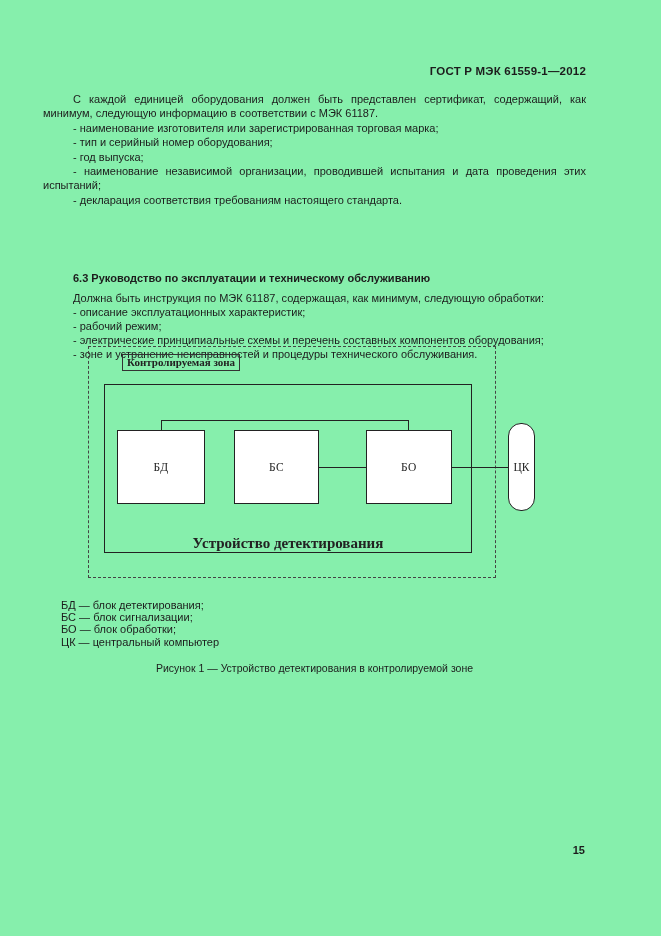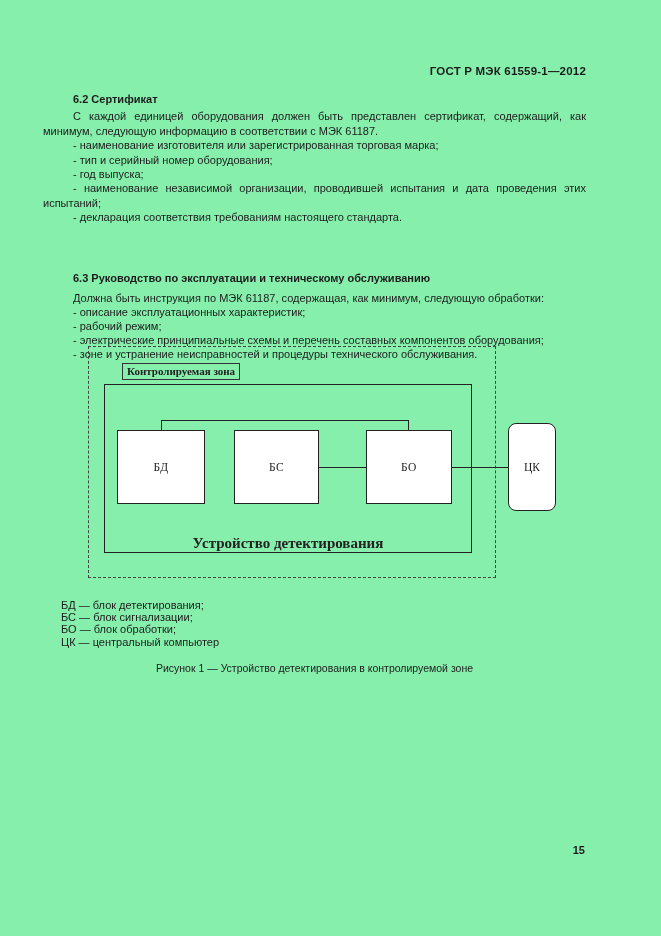--- a/index.html
+++ b/index.html
@@ -52,21 +52,20 @@
   }
   .zone-label {
     position: absolute;
     left: 33px;
     top: 7px;
     border: 1px solid #333;
     padding: 1px 4px 2px 4px;
     font-size: 11px;
     font-weight: bold;
     white-space: nowrap;
-    margin-top: 9px;
   }
   .device-rect {
     position: absolute;
     left: 15px;
     top: 37px;
     width: 368px;
     height: 169px;
     border: 1px solid #222;
   }
   .block {
@@ -81,24 +80,24 @@
     font-size: 11.5px;
     letter-spacing: 0.5px;
   }
   .block-bd { left: 28px;  width: 88px; }
   .block-bs { left: 145px; width: 85px; }
   .block-bo { left: 277px; width: 86px; }
   .block-ck {
     position: absolute;
     left: 419px;
     top: 76px;
-    width: 48px;
+    width: 27px;
     height: 88px;
     border: 1px solid #222;
-    border-radius: 8px;
+    border-radius: 13px;
     background: #fff;
     display: flex;
     align-items: center;
     justify-content: center;
     font-size: 11.5px;
   }
   .hline, .vline { position: absolute; background: #222; }
   .hline { height: 1px; }
   .vline { width: 1px; }
   .line-bus      { left: 72px;  top: 73px;  width: 248px; }
@@ -140,21 +139,20 @@
   }
 </style>
 </head>
 <body>
 
 <div class="page">
 
   <div class="runhead">ГОСТ Р МЭК 61559-1—2012</div>
 
   <div class="textblock tb-62">
-    <div class="sec-heading">6.2 Сертификат</div>
     <div class="para">С каждой единицей оборудования должен быть представлен сертификат, содержащий, как минимум, следующую информацию в соответствии с МЭК 61187.</div>
     <div class="list-line">- наименование изготовителя или зарегистрированная торговая марка;</div>
     <div class="list-line">- тип и серийный номер оборудования;</div>
     <div class="list-line">- год выпуска;</div>
     <div class="list-line">- наименование независимой организации, проводившей испытания и дата проведения этих испытаний;</div>
     <div class="list-line">- декларация соответствия требованиям настоящего стандарта.</div>
   </div>
 
   <div class="textblock tb-63">
     <div class="sec-heading">6.3 Руководство по эксплуатации и техническому обслуживанию</div>

